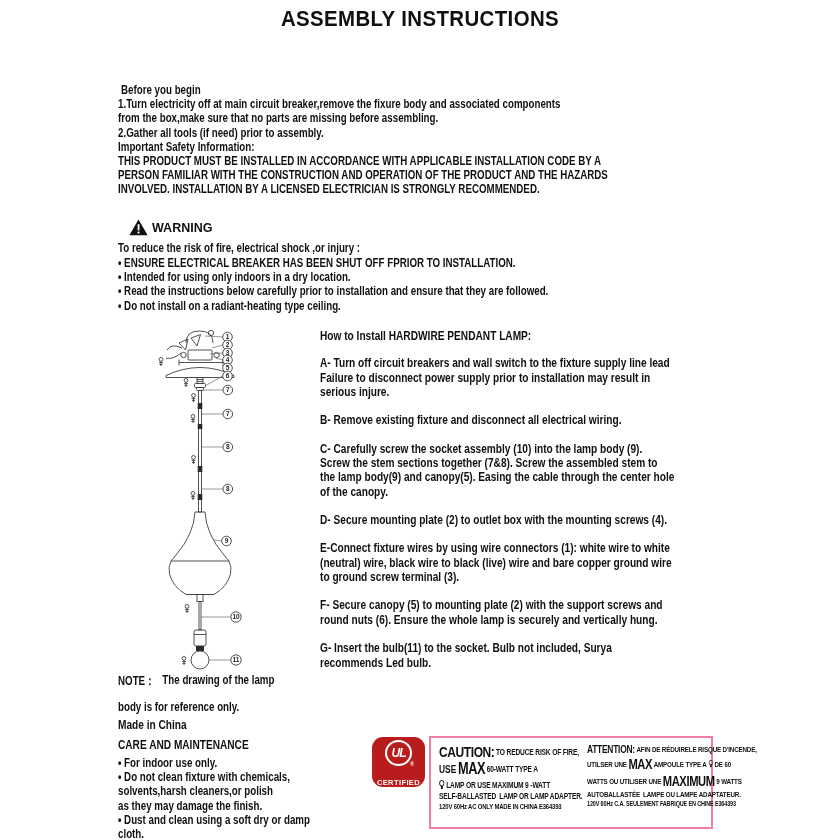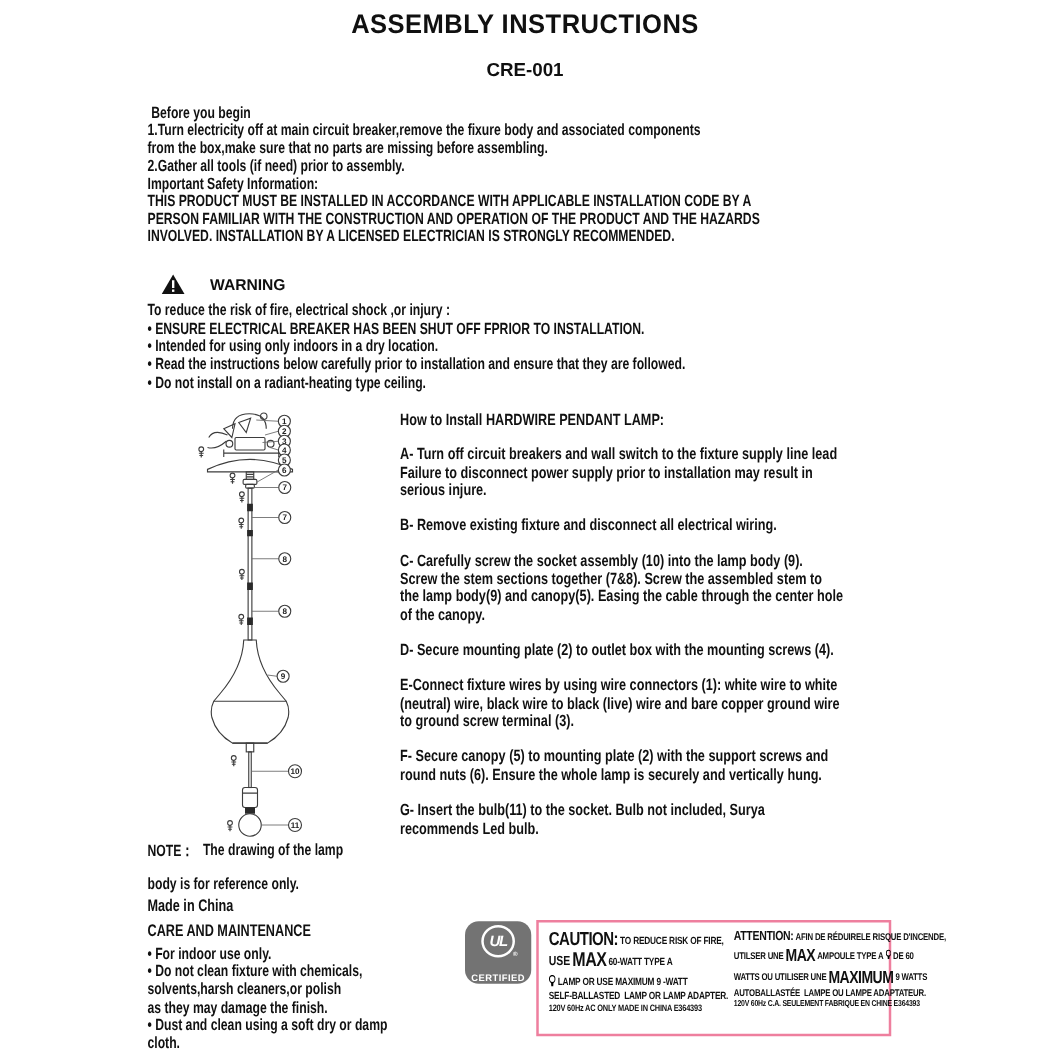--- a/index.html
+++ b/index.html
@@ -9,21 +9,21 @@
   .pre { white-space:pre-line; }
   .cond { transform:scaleX(0.75); transform-origin:0 0; }
 
   .title { top:7px; left:0; width:840px; text-align:center; font-size:21.5px; letter-spacing:0.4px;
            transform:scaleX(0.95); transform-origin:center top; }
   .model { top:48px; left:0; width:840px; text-align:center; font-size:15px; }
 
   .intro { left:118px; top:83px; width:780px; font-size:13px; line-height:14.2px; }
   .intro-head { padding-left:4px; }
 
-  .warn-head { left:129px; top:219px; display:flex; align-items:flex-end; gap:20px; }
+  .warn-head { left:129px; top:219px; display:flex; align-items:flex-end; gap:4px; }
   .warn-label { font-size:12.5px; padding-bottom:1px; }
   .warn-intro { left:118px; top:241px; width:700px; font-size:13px; line-height:14.2px; }
   .warn-bullets { left:118px; top:256px; width:780px; font-size:13px; line-height:14.2px; }
 
   .diagram { left:125px; top:328px; }
 
   .steps { left:320px; top:329px; width:520px; font-size:13px; line-height:14.35px;
            transform:scaleX(0.78); transform-origin:0 0; }
   .steps-head { margin-bottom:13px; }
   .step { margin-bottom:14px; }
@@ -31,21 +31,21 @@
   .note { left:118px; top:672px; font-size:13px; }
   .note-row { display:flex; gap:10px; }
   .note-l2 { margin-top:9px; }
 
   .madein { left:118px; top:717px; font-size:13.5px; }
 
   .care { left:118px; top:737px; font-size:13px; }
   .care-head { font-size:13.5px; margin-bottom:4px; }
   .care-body { line-height:14.2px; }
 
-  .ul-badge { left:372px; top:737px; width:53px; height:50px; background:#737373; border-radius:11px;
+  .ul-badge { left:372px; top:737px; width:53px; height:50px; background:#b91c1c; border-radius:11px;
               display:flex; flex-direction:column; align-items:center; color:#fff; }
   .ul-circle { position:relative; width:23px; height:23px; border:2px solid #fff; border-radius:50%;
                margin-top:3px; display:flex; align-items:center; justify-content:center; }
   .ul-mono { font-style:italic; font-size:12px; letter-spacing:-1px; }
   .ul-reg { position:absolute; right:-4px; bottom:-3px; font-size:5px; }
   .ul-cert { font-size:7.5px; letter-spacing:0.4px; margin-top:12px; }
 
   .caution-box { left:429px; top:736px; width:284px; height:93px; box-sizing:border-box;
                  border:2.5px solid #ee7f9e; background:#fff; display:flex; gap:20px; padding:5px 2px 3px 8px; }
   .ccol { overflow:visible; }
@@ -61,21 +61,20 @@
   .max-fr { font-size:14px; letter-spacing:-0.5px; }
   .use-med { font-size:10.5px; }
   .mt2 { margin-top:2px; } .mt1 { margin-top:1px; }
 </style>
 </head>
 <body>
 
 <div class="page">
 
   <div class="abs title">ASSEMBLY INSTRUCTIONS</div>
-  <div class="abs model">CRE-001</div>
 
   <div class="abs cond intro">
     <div class="intro-head">Before you begin</div>
     <div class="pre">1.Turn electricity off at main circuit breaker,remove the fixure body and associated components
 from the box,make sure that no parts are missing before assembling.
 2.Gather all tools (if need) prior to assembly.
 Important Safety Information:
 THIS PRODUCT MUST BE INSTALLED IN ACCORDANCE WITH APPLICABLE INSTALLATION CODE BY A
 PERSON FAMILIAR WITH THE CONSTRUCTION AND OPERATION OF THE PRODUCT AND THE HAZARDS
 INVOLVED. INSTALLATION BY A LICENSED ELECTRICIAN IS STRONGLY RECOMMENDED.</div>

